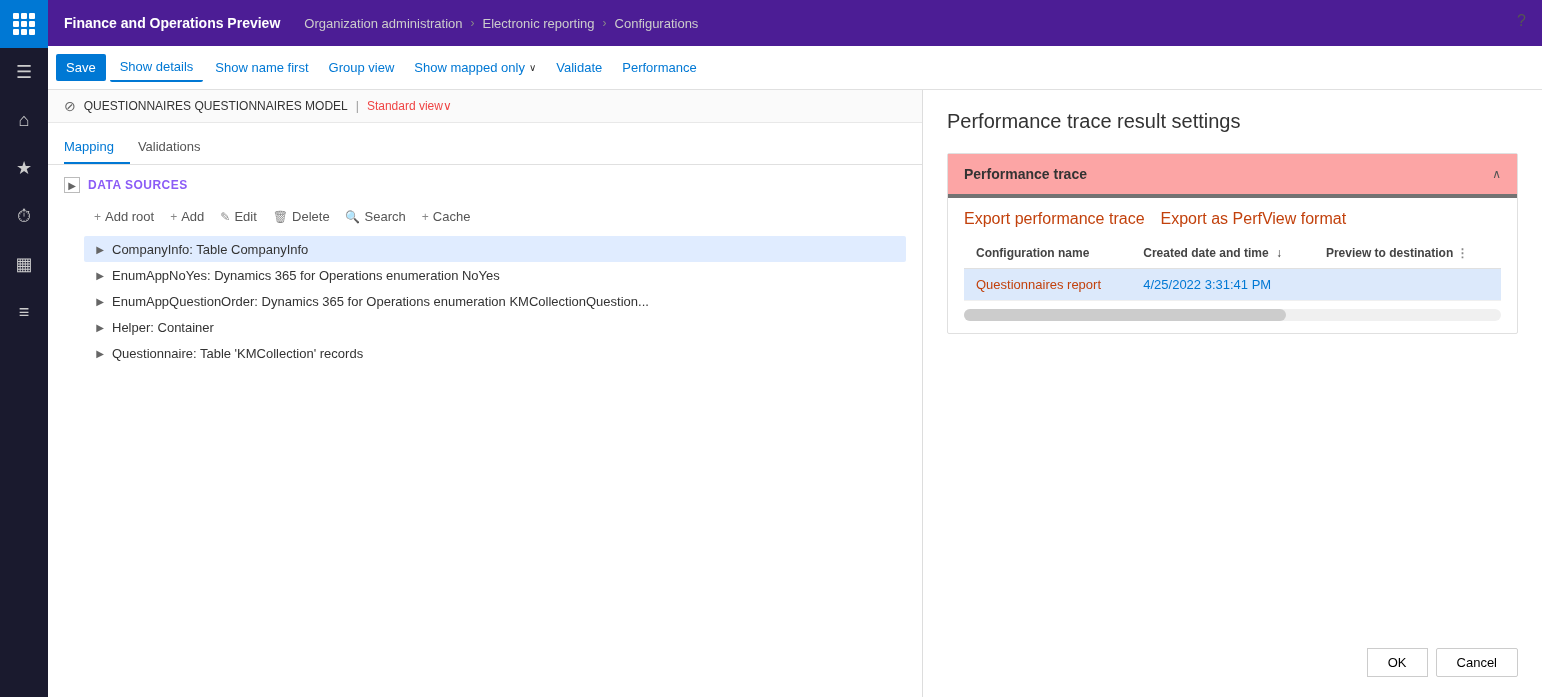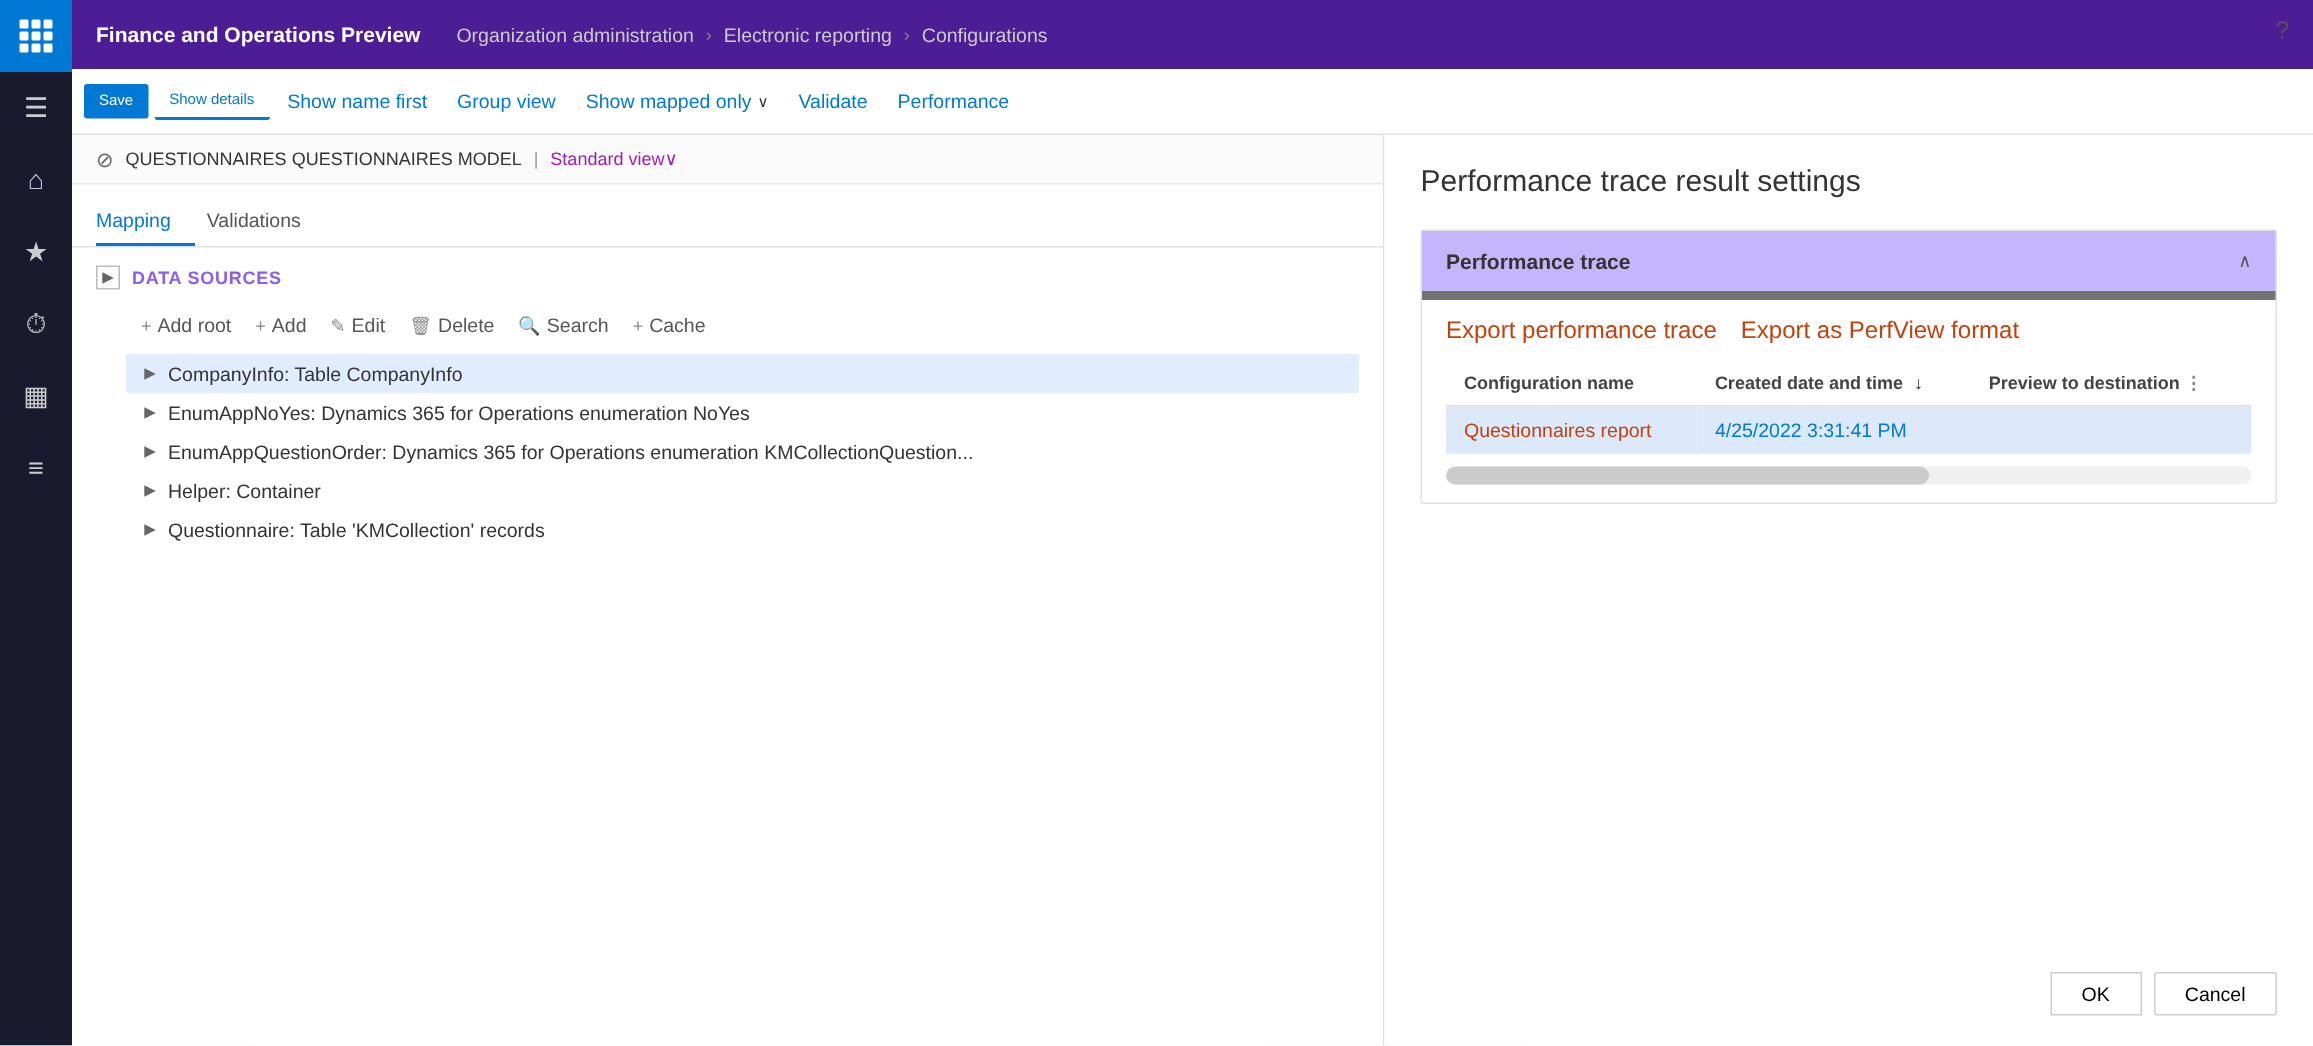--- a/index.html
+++ b/index.html
@@ -97,21 +97,21 @@
       flex-shrink: 0;
     }
     .toolbar-btn {
       display: flex;
       align-items: center;
       gap: 4px;
       padding: 6px 10px;
       border: none;
       background: transparent;
       cursor: pointer;
-      font-size: 10px;
+      font-size: 13px;
       color: #333;
       border-radius: 2px;
     }
     .toolbar-btn.primary {
       background: #0078d4;
       color: white;
     }
     .toolbar-btn.active-tab {
       border-bottom: 2px solid #0078d4;
       color: #0078d4;
@@ -168,21 +168,21 @@
     .breadcrumb-text {
       color: #333;
       font-size: 12px;
       font-weight: 500;
       text-transform: uppercase;
     }
     .breadcrumb-pipe {
       color: #999;
     }
     .view-select {
-      color: #a21caf;
+      color: #ef4444;
       font-size: 12px;
       cursor: pointer;
       display: flex;
       align-items: flex-start;
       gap: 0;
     }
 
     
     .page-title-area {
       padding: 12px 16px 0;
@@ -309,22 +309,22 @@
     .section-card {
       border: 1px solid #e0e0e0;
       border-radius: 2px;
       margin-bottom: 16px;
     }
     .section-card-header {
       display: flex;
       align-items: center;
       justify-content: space-between;
       padding: 12px 16px;
-      border-bottom: 6px solid #737373;
-      background: #c4b5fd;
+      border-bottom: 4px solid #737373;
+      background: #fca5a5;
       gap: 44px;
     }
     .section-card-title {
       font-size: 14px;
       font-weight: 600;
       color: #333;
     }
     .collapse-btn {
       cursor: pointer;
       color: #555;

